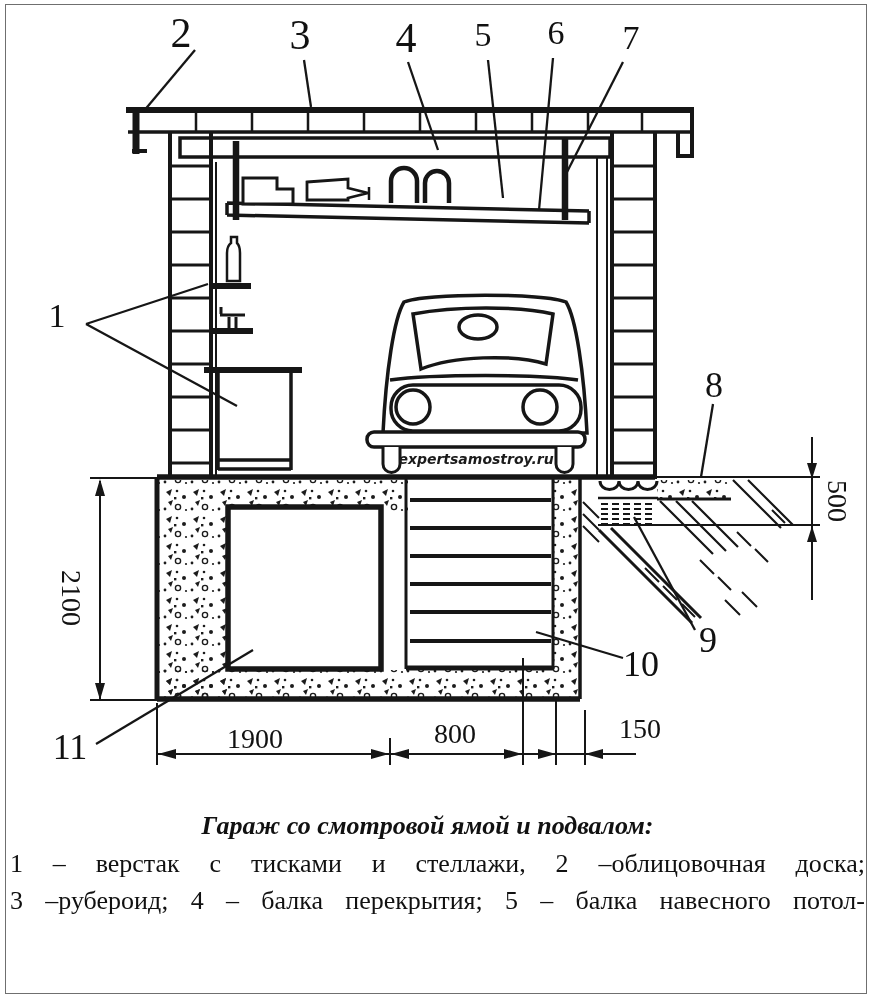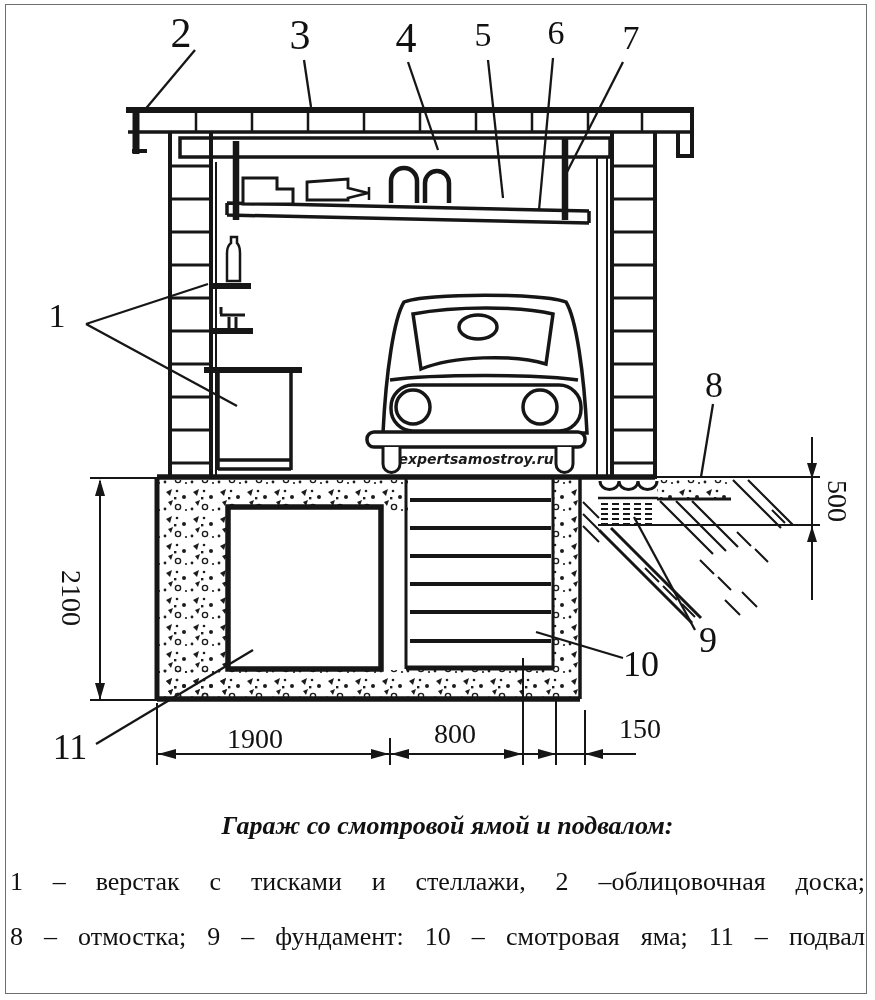--- a/index.html
+++ b/index.html
@@ -8,24 +8,24 @@
   .frame{position:absolute;left:5px;top:4px;width:860px;height:988px;
          border:1.5px solid #6f6f6f;pointer-events:none;}
   svg{position:absolute;left:0;top:0;}
   svg text{font-family:"Liberation Serif","DejaVu Serif",serif;fill:#111;}
   .callout-big{font-size:42px;}
   .callout-mid{font-size:34px;}
   .callout-sm{font-size:36px;}
   .dim-text{font-size:28px;}
   .watermark{font-size:14px;font-weight:bold;font-style:italic;fill:#1b1b1b;
              font-family:"DejaVu Sans","Liberation Sans",sans-serif;}
-  .caption{position:absolute;left:0;top:811px;width:855px;padding-left:20px;
+  .caption{position:absolute;left:0;top:811px;width:855px;
            text-align:center;font-size:26px;font-weight:bold;font-style:italic;}
   .legend{position:absolute;left:10px;top:845px;width:855px;font-size:26px;line-height:37px;}
-  .legend div{text-align:justify;text-align-last:justify;white-space:normal;margin-top:18px;}
+  .legend div{text-align:justify;text-align-last:justify;white-space:normal;}
 </style>
 </head>
 <body>
 
 <div class="page">
 
 <svg width="875" height="810" viewBox="0 0 875 810">
   <defs>
     <pattern id="conc" width="27" height="27" patternUnits="userSpaceOnUse">
       <path d="M4 6 L10 3 L8 10 Z" fill="#1c1c1c"></path>
@@ -165,18 +165,18 @@
     <text x="70" y="759" text-anchor="middle" class="callout-sm">11</text>
   </g>
 
   <text x="476" y="464" text-anchor="middle" class="watermark">expertsamostroy.ru</text>
 </svg>
 
 <div class="caption">Гараж со смотровой ямой и подвалом:</div>
 
 <div class="legend">
   <div>1 – верстак с тисками и стеллажи, 2 –облицовочная доска;</div>
-  <div>8 – отмостка; 9 – фундамент: 10 – смотровая яма; 11 – подвал</div>
+  <div>3 –рубероид; 4 – балка перекрытия; 5 – балка навесного потол-</div>
 </div>
 
 <div class="frame"></div>
 
 </div>
 
 </body></html>

